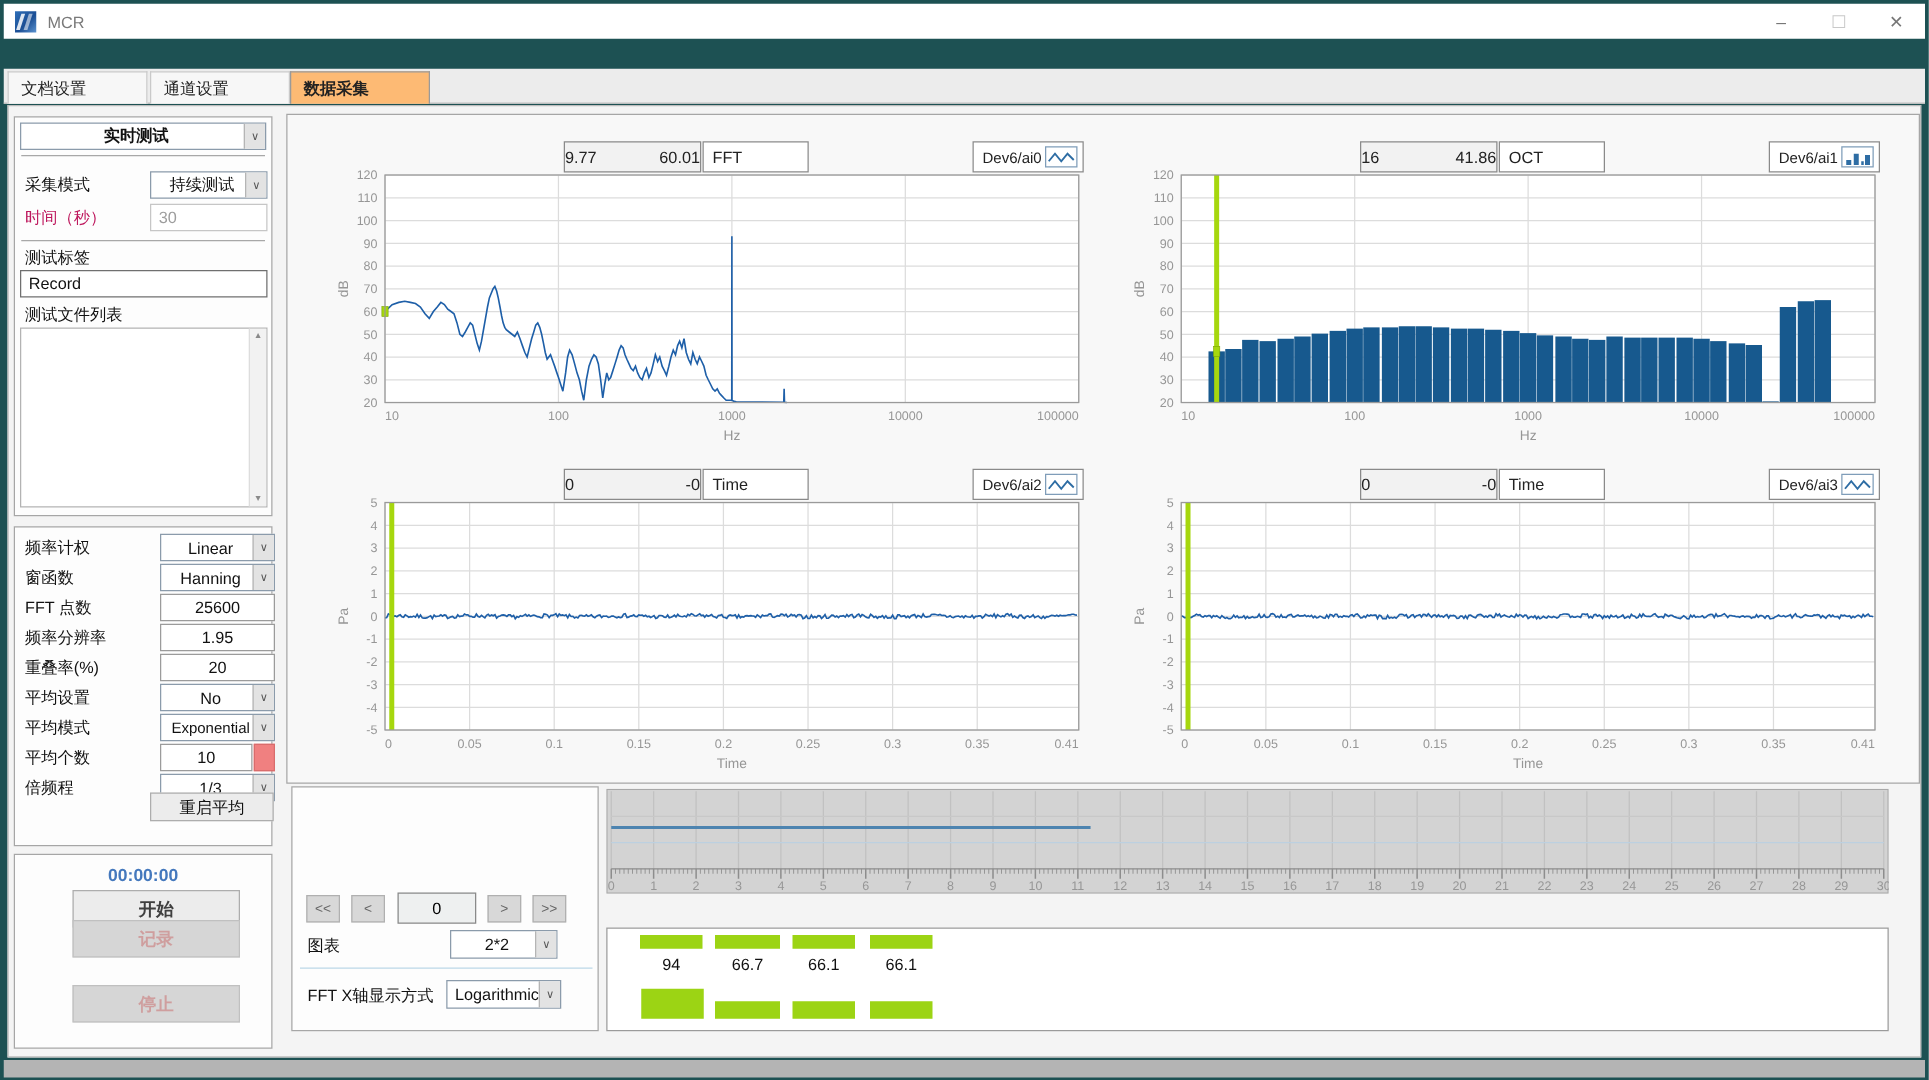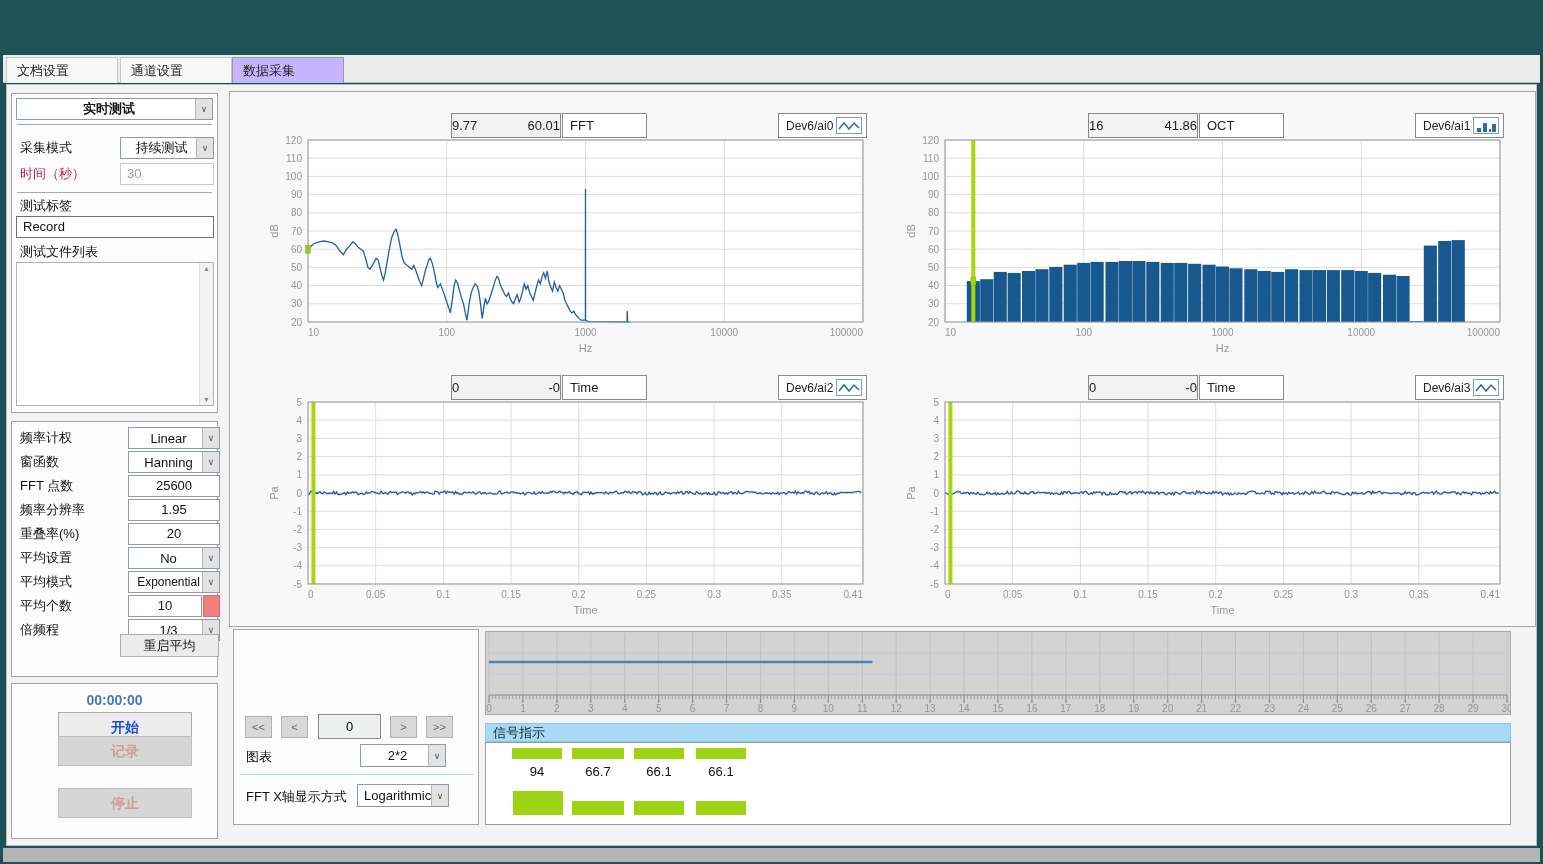--- a/index.html
+++ b/index.html
@@ -10,21 +10,21 @@
   .app-icon:after { content:""; position:absolute; left:3px; top:2px; width:3px; height:13px; background:rgba(255,255,255,.85); transform:skewX(-18deg); box-shadow:6px 0 0 rgba(255,255,255,.55); }
   .title-text { margin-left:9px; font-size:13px; color:#7a7a7a; }
   .win-btns { margin-left:auto; display:flex; }
   .win-btn { width:46px; height:26px; display:flex; align-items:center; justify-content:center; font-size:14px; color:#777; }
   .win-btn.max { color:#c9c9c9; }
   .menubar { position:absolute; left:3px; top:31px; right:3px; height:24px; background:#f0f0f0; display:flex; align-items:center; font-size:13px; }
   .menu-item { padding:0 14px; color:#111; }
   .menu-item.disabled { color:#b3b3b3; }
   .tabbar { position:absolute; left:3px; top:55px; right:3px; height:28px; background:#ececec; border-bottom:1px solid #bdbdbd; }
   .tab { position:absolute; top:2px; height:26px; width:112px; line-height:26px; text-align:left; padding-left:10px; font-size:13px; background:#f7f7f7; border:1px solid #c9c9c9; border-bottom:none; color:#222; }
-  .tab.active { background:#c4b5fd; border-color:#9a9a9a; }
+  .tab.active { background:#fdba74; border-color:#9a9a9a;font-weight:bold; }
   .main { position:absolute; left:6px; top:84px; width:1531px; height:762px; background:#f4f4f4; border:1px solid #bdbdbd; }
   .bottom-strip { position:absolute; left:3px; bottom:2px; right:3px; height:14px; background:#b4b4b4; }
 
   
   .sidebar { position:absolute; left:4px; top:6px; width:208px; height:748px; }
   .sbox { position:absolute; left:0; width:207px; background:#fdfdfd; border:1px solid #a6a6a6; }
   .combo { display:inline-flex; align-items:center; background:#fff; border:1px solid #8b9bab; height:22px; }
   .combo-val { flex:1; font-size:13px; padding-left:6px; color:#111; text-align:center; }
   .combo-val.left { text-align:center;font-weight:bold; }
   .combo-btn { width:17px; height:100%; background:#e3e3e3; border-left:1px solid #b5b5b5; color:#555; font-size:9px; display:flex; align-items:center; justify-content:center; }
@@ -61,20 +61,29 @@
   .sig-header { position:absolute; left:478px; top:638px; width:1026px; height:19px; background:#a7daf5; border:1px solid #8fc3e0; font-size:13px; color:#14212b; line-height:17px; padding-left:7px; }
   .sig-panel { position:absolute; left:478px; top:657px; width:1026px; height:83px; background:#fff; border:1px solid #9a9a9a; }
   .sig-bar { position:absolute; background:#9cd414; }
   .sig-val { position:absolute; width:50px; text-align:center; font-size:13px; color:#111; }
 </style>
 </head>
 <body>
 
 <div class="window">
 
+  <div class="titlebar">
+    <div class="app-icon"></div>
+    <div class="title-text">MCR</div>
+    <div class="win-btns">
+      <div class="win-btn">–</div>
+      <div class="win-btn max">☐</div>
+      <div class="win-btn">✕</div>
+    </div>
+  </div>
 
 
   <div class="tabbar">
     <div class="tab" style="left:3px">文档设置</div>
     <div class="tab" style="left:117px">通道设置</div>
     <div class="tab active" style="left:229px">数据采集</div>
   </div>
 
   <div class="main">
 
@@ -164,21 +173,21 @@
           <span class="combo" style="position:absolute;left:108px;width:92px">
             <span class="combo-val">1/3</span>
               <span class="combo-btn">∨</span>
           </span>
         </div>
         <span class="btn" style="position:absolute;left:108px;top:212px;width:99px;height:23px;line-height:21px">重启平均</span>
       </div>
 
       <div class="sbox" style="top:592px;height:156px">
         <div class="timer" style="position: absolute; left: 0px; right: 0px; top: 8px; color: rgb(68, 120, 189);">00:00:00</div>
-        <span class="btn big start" style="position: absolute; left: 46px; top: 28px; width: 134px; height: 30px; line-height: 28px; color: #1d4ed8;">开始</span>
+        <span class="btn big start" style="position: absolute; left: 46px; top: 28px; width: 134px; height: 30px; line-height: 28px; color: #404040;">开始</span>
         <span class="btn big disabled" style="position:absolute;left:46px;top:52px;width:134px;height:30px;line-height:28px">记录</span>
         <span class="btn big disabled" style="position:absolute;left:46px;top:104px;width:134px;height:30px;line-height:28px">停止</span>
       </div>
     </div>
 
     <div class="chart-container">
 
       <div class="chart-block" style="left:8px;top:16px">
         <div class="readout-box">
           <span>9.77</span>
@@ -846,21 +855,20 @@
           <text class="tick" x="818.4000000000001" y="81" text-anchor="middle">24</text>
           <text class="tick" x="852.3333333333334" y="81" text-anchor="middle">25</text>
           <text class="tick" x="886.2666666666667" y="81" text-anchor="middle">26</text>
           <text class="tick" x="920.2" y="81" text-anchor="middle">27</text>
           <text class="tick" x="954.1333333333333" y="81" text-anchor="middle">28</text>
           <text class="tick" x="988.0666666666667" y="81" text-anchor="middle">29</text>
           <text class="tick" x="1022" y="81" text-anchor="middle">30</text>
         </svg>
     </div>
 
-    <div class="sig-header" style="background: rgb(167, 218, 245);">信号指示</div>
     <div class="sig-panel">
       <div class="sig-bar" style="left: 26px; top: 5px; width: 50px; height: 11px; background: rgb(156, 212, 20);"></div>
       <div class="sig-bar" style="left: 86px; top: 5px; width: 52px; height: 11px; background: rgb(156, 212, 20);"></div>
       <div class="sig-bar" style="left: 148px; top: 5px; width: 50px; height: 11px; background: rgb(156, 212, 20);"></div>
       <div class="sig-bar" style="left: 210px; top: 5px; width: 50px; height: 11px; background: rgb(156, 212, 20);"></div>
       <div class="sig-val" style="left:26px;top:21px">94</div>
       <div class="sig-val" style="left:87px;top:21px">66.7</div>
       <div class="sig-val" style="left:148px;top:21px">66.1</div>
       <div class="sig-val" style="left:210px;top:21px">66.1</div>
       <div class="sig-bar" style="left: 27px; top: 48px; width: 50px; height: 24px; background: rgb(156, 212, 20);"></div>

